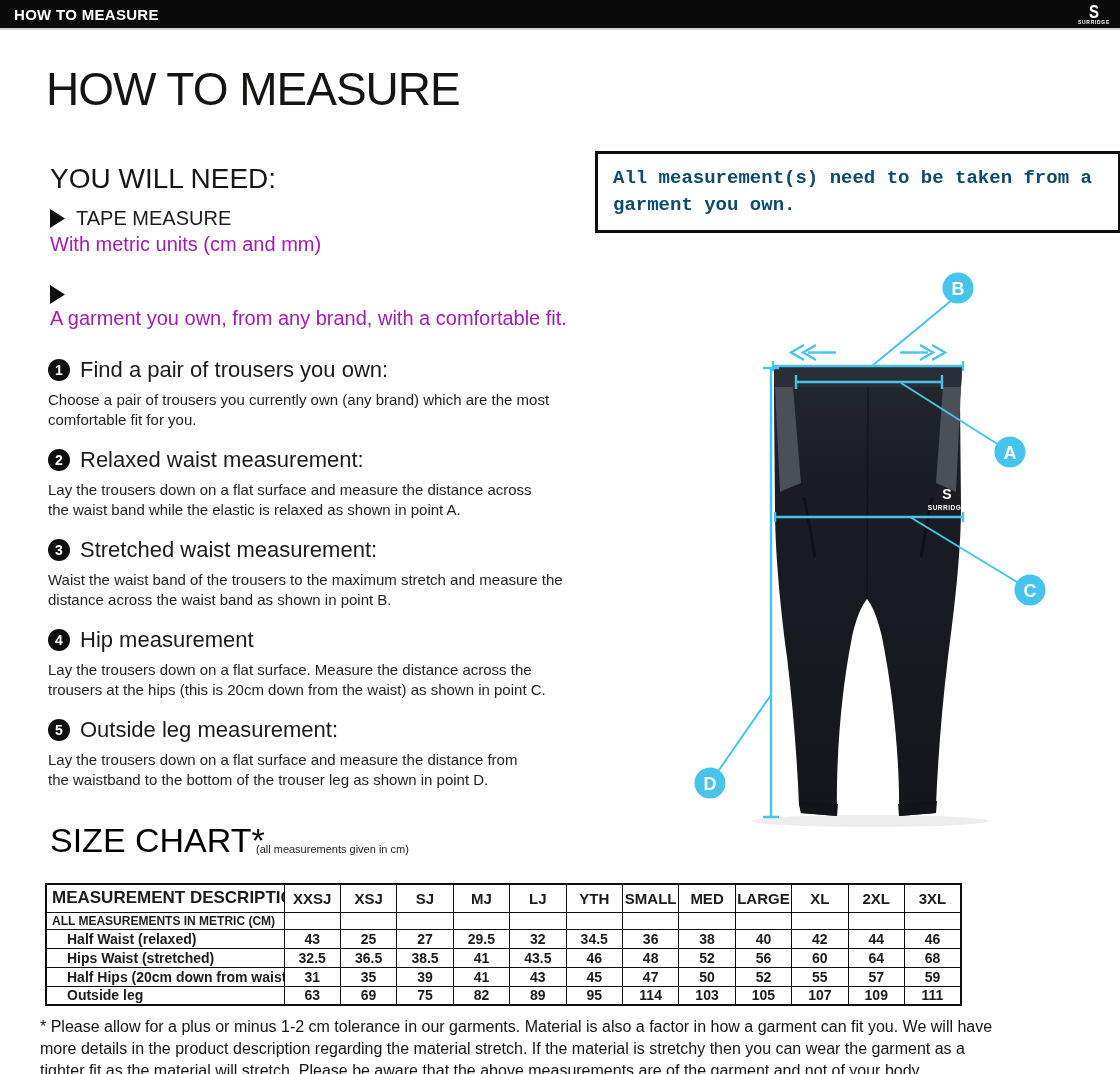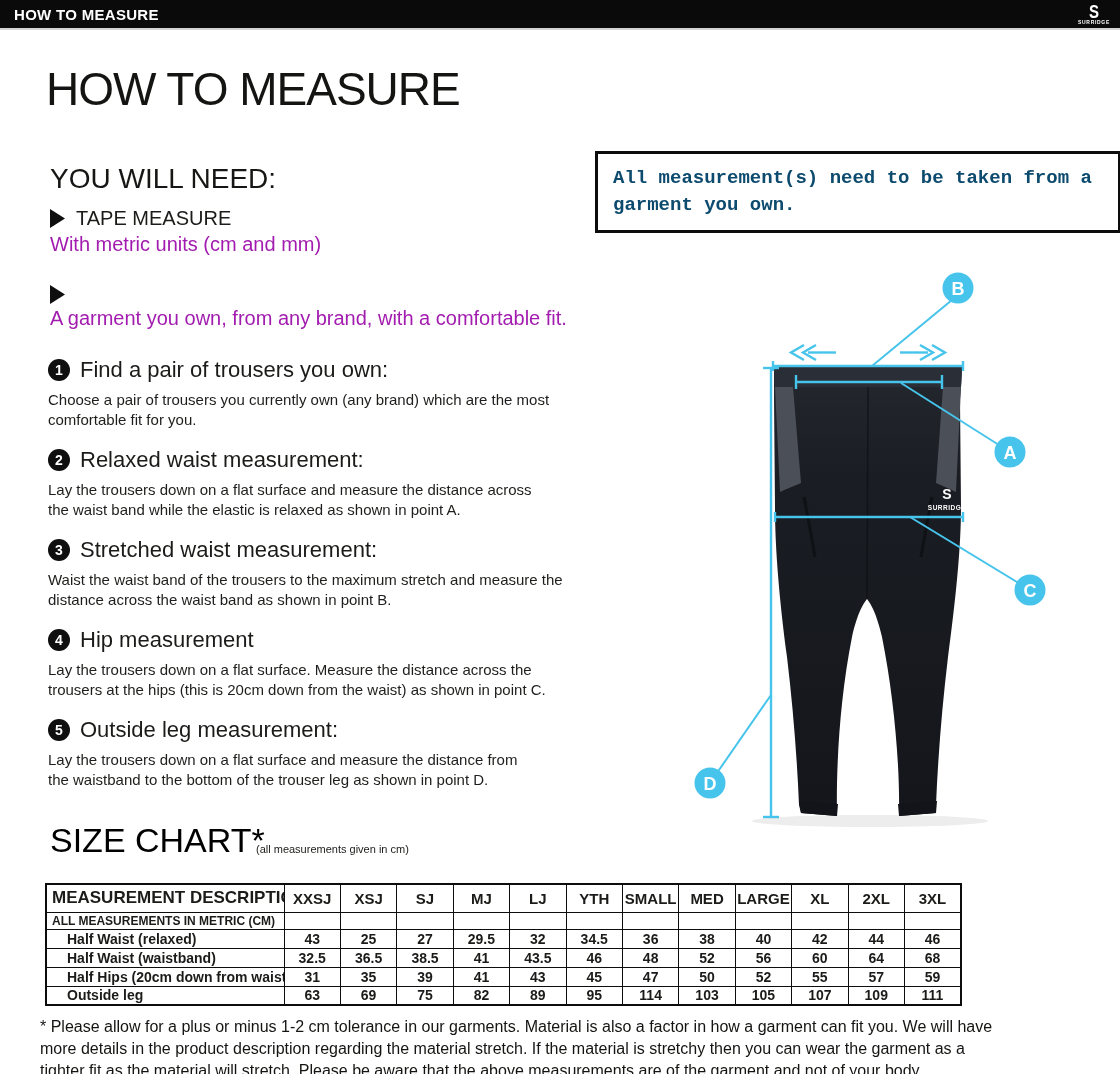--- a/index.html
+++ b/index.html
@@ -311,21 +311,21 @@
         <td class="val">32</td>
         <td class="val">34.5</td>
         <td class="val">36</td>
         <td class="val">38</td>
         <td class="val">40</td>
         <td class="val">42</td>
         <td class="val">44</td>
         <td class="val">46</td>
       </tr>
       <tr class="h-row">
-        <td class="rl">Half Waist (waistband)</td>
+        <td class="rl">Hips Waist (stretched)</td>
         <td class="val">32.5</td>
         <td class="val">36.5</td>
         <td class="val">38.5</td>
         <td class="val">41</td>
         <td class="val">43.5</td>
         <td class="val">46</td>
         <td class="val">48</td>
         <td class="val">52</td>
         <td class="val">56</td>
         <td class="val">60</td>

